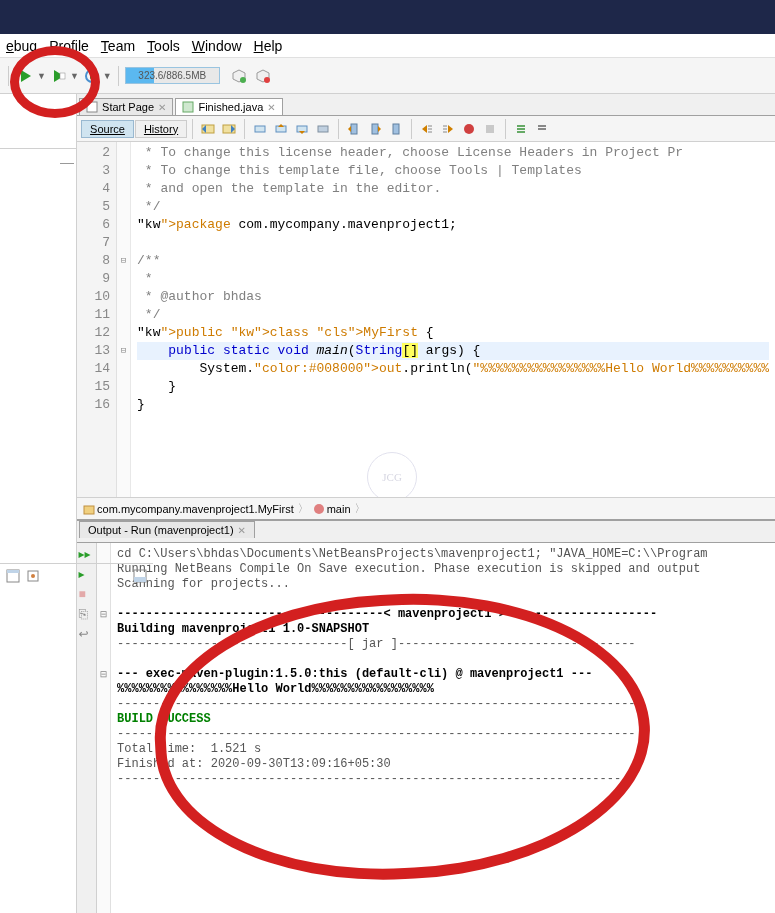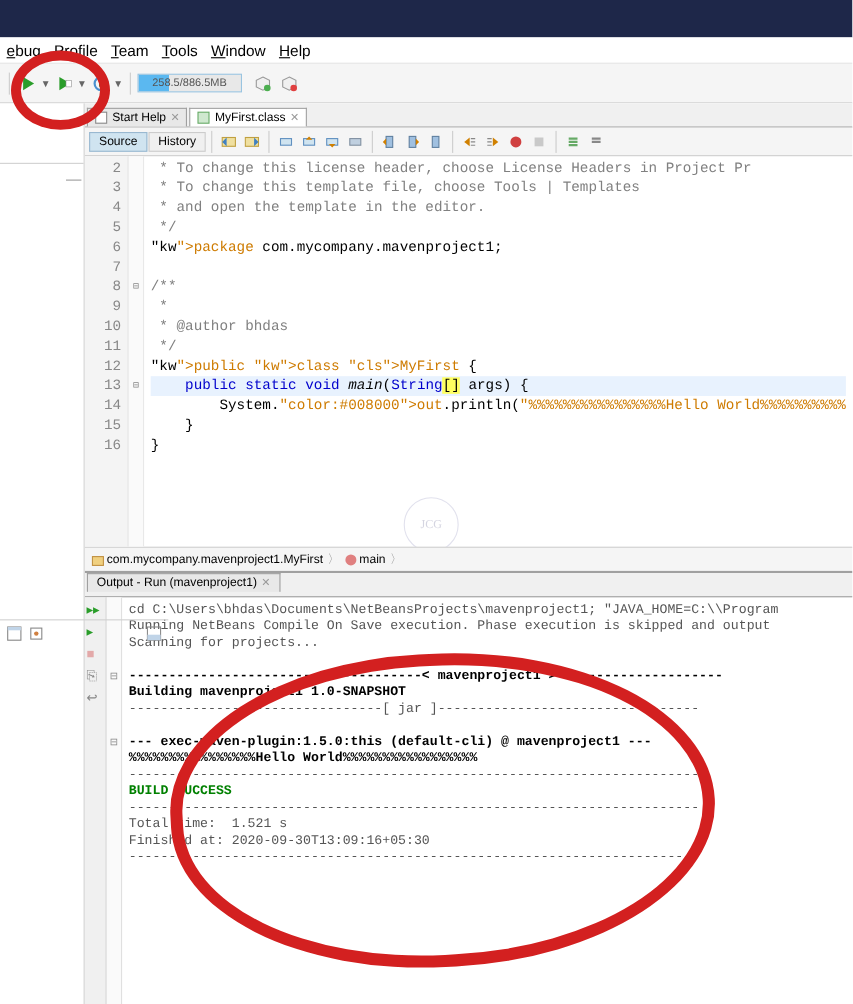--- a/index.html
+++ b/index.html
@@ -22,21 +22,21 @@
     .left-panel-top { height: 55px; border-bottom: 1px solid #d0d0d0; }
     .left-minimize { position: absolute; right: 2px; top: 60px; font-size: 14px; color: #999; }
     .bottom-icons-strip { position: absolute; left: 0; bottom: 326px; width: 153px; height: 24px; border-top: 1px solid #d0d0d0; display: flex; align-items: center; padding: 0 6px; gap: 6px; }
     
     .editor-panel { flex: 1; display: flex; flex-direction: column; background: #fff; }
     .editor-tabs { height: 22px; display: flex; align-items: flex-end; background: #f0f0f0; border-bottom: 1px solid #a0a0a0; }
     .editor-tab { background: #e8e8e8; border: 1px solid #a0a0a0; border-bottom: none; padding: 2px 6px; font-size: 11px; display: flex; align-items: center; gap: 4px; margin-left: 2px; }
     .editor-tab.active { background: #fff; }
     .tab-close { font-size: 10px; color: #999; cursor: pointer; }
     
-    .editor-toolbar { height: 26px; background: #f5f5f5; display: flex; align-items: center; padding: 0 4px; border-bottom: 1px solid #d0d0d0; gap: 1px; }
+    .editor-toolbar { height: 26px; background: #f5f5f5; display: flex; align-items: center; padding: 0 4px; border-bottom: 1px solid #d0d0d0; gap: 1px; text-decoration: underline; }
     .src-btn { padding: 2px 8px; background: #d0e4f0; border: 1px solid #99b8d0; font-size: 11px; }
     .hist-btn { padding: 2px 8px; background: #f0f0f0; border: 1px solid #ccc; font-size: 11px; }
     .et-btn { width: 20px; height: 20px; display: flex; align-items: center; justify-content: center; }
     
     .code-area { flex: 1; display: flex; font-family: "Courier New", monospace; font-size: 13px; overflow: hidden; position: relative; }
     .gutter { width: 40px; background: #f4f4f4; border-right: 1px solid #e0e0e0; text-align: right; padding-right: 6px; color: #888; line-height: 18px; padding-top: 2px; }
     .fold-gutter { width: 14px; background: #fafafa; border-right: 1px solid #e8e8e8; line-height: 18px; font-size: 9px; text-align: center; color: #888; padding-top: 2px; }
     .code-lines { flex: 1; padding: 2px 6px; line-height: 18px; white-space: pre; overflow: hidden; }
     .kw { color: #0000cc; }
     .str { color: #ce7b00; }
@@ -99,21 +99,21 @@
   </div>
   <span class="tb-dropdown">▼</span>
   <div class="tb-btn">
     <svg width="16" height="16">
         <circle cx="8" cy="8" r="6" fill="none" stroke="#4a90d0" stroke-width="2"></circle>
         <polygon points="6,5 11,8 6,11" fill="#2a9d2a"></polygon>
       </svg>
   </div>
   <span class="tb-dropdown">▼</span>
   <div class="tb-sep"></div>
-  <div class="mem-indicator">258.5/886.5MB</div>
+  <div class="mem-indicator">323.6/886.5MB</div>
   <div class="tb-btn" style="margin-left:6px">
     <svg width="16" height="16">
         <path d="M8,2 L14,5 L14,11 L8,14 L2,11 L2,5 Z" fill="#f0f0f0" stroke="#999"></path>
         <circle cx="12" cy="12" r="3" fill="#4caf50"></circle>
       </svg>
   </div>
   <div class="tb-btn">
     <svg width="16" height="16">
         <path d="M8,2 L14,5 L14,11 L8,14 L2,11 L2,5 Z" fill="#f0f0f0" stroke="#999"></path>
         <circle cx="12" cy="12" r="3" fill="#e04040"></circle>
@@ -146,28 +146,28 @@
         </span>
     </div>
   </div>
 
   <div class="editor-panel">
     <div class="editor-tabs">
       <div class="editor-tab">
         <svg width="12" height="12">
             <rect x="1" y="1" width="10" height="10" fill="#fff" stroke="#888"></rect>
           </svg>
-        <span>Start Help</span>
+        <span>Start Page</span>
         <span class="tab-close">✕</span>
       </div>
       <div class="editor-tab active">
         <svg width="12" height="12">
             <rect x="1" y="1" width="10" height="10" fill="#cfe8cf" stroke="#6a6"></rect>
           </svg>
-        <span>MyFirst.class</span>
+        <span>Finished.java</span>
         <span class="tab-close">✕</span>
       </div>
     </div>
 
     <div class="editor-toolbar">
       <span class="src-btn">Source</span>
       <span class="hist-btn">History</span>
       <div class="tb-sep"></div>
       <div class="et-btn">
           <svg width="14" height="14">

